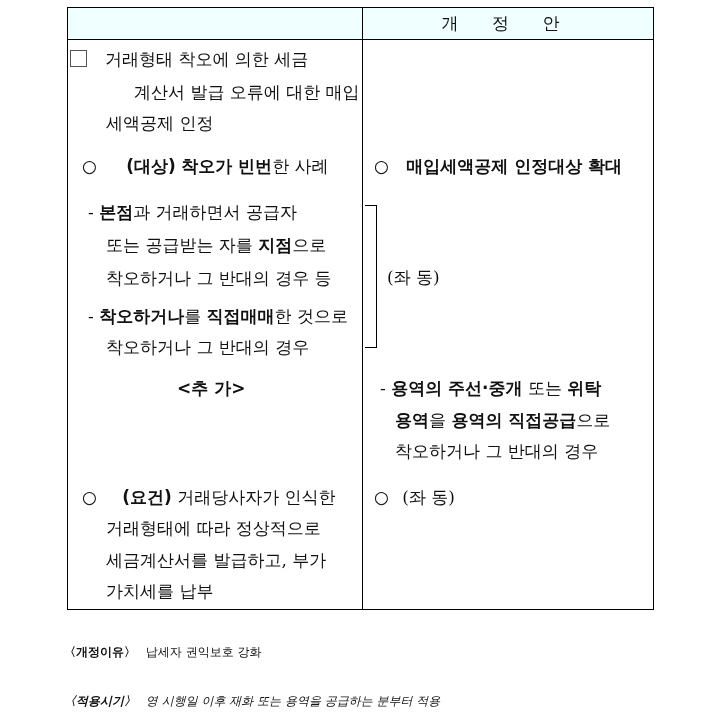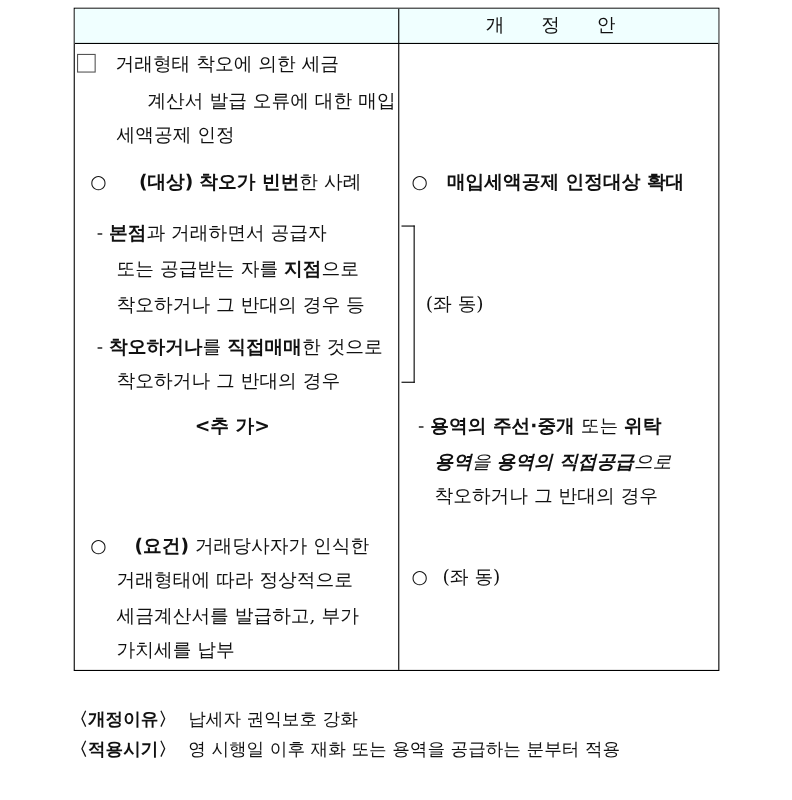--- a/index.html
+++ b/index.html
@@ -16,21 +16,21 @@
   .hdr-right { left: 294px; width: 291px; }
   .vdiv { position: absolute; left: 294px; top: 0; bottom: 0; width: 0;
           border-left: 1.5px solid #000; }
   .t { position: absolute; font-size: 17px; line-height: 33px; white-space: nowrap; }
   .b { font-weight: bold; font-family: "DejaVu Sans", sans-serif; }
   .sq { display: inline-block; width: 15px; height: 15px; border: 1px solid #555;
         vertical-align: -2px; margin-right: 18px; }
   .bracket { position: absolute; left: 365px; top: 205px; width: 11px; height: 141px;
              border-top: 1.5px solid #000; border-right: 1.5px solid #000;
              border-bottom: 1.5px solid #000; }
-  .footer { position: absolute; left: 64px; font-size: 16px; white-space: nowrap; }
+  .footer { position: absolute; left: 64px; font-size: 12px; white-space: nowrap; }
   .footer .lbl { font-weight: bold; font-family: "DejaVu Sans", sans-serif; margin-right: 6px; }
 </style>
 </head>
 <body>
 
 <div class="tbl">
   <div class="hdr">
     <div class="hdr-cell hdr-right">개 정 안</div>
   </div>
   <div class="vdiv"></div>
@@ -79,30 +79,30 @@
   <span class="b" style="margin-left:12px;">매입세액공제 인정대상 확대</span>
 </div>
 
 <div class="bracket"></div>
 <div class="t" style="left:387px; top:261px;">(좌 동)</div>
 
 <div class="t" style="left:380px; top:372px;">
   <span>-</span>
   <span class="b">용역의 주선·중개</span><span> 또는 </span><span class="b">위탁</span>
 </div>
-<div class="t" style="left:395px; top:404px;font-style:italic;">
+<div class="t" style="left:395px; top:404px;">
   <span class="b">용역</span><span>을 </span><span class="b">용역의 직접공급</span><span>으로</span>
 </div>
 <div class="t" style="left:395px; top:435px;">착오하거나 그 반대의 경우</div>
 
-<div class="t" style="left:374px; top:481px;margin-top:28px;">
+<div class="t" style="left:374px; top:481px;">
   <span>○</span>
   <span style="margin-left:8px;">(좌 동)</span>
 </div>
 
 <div class="footer" style="top:644px;">
   <span class="lbl">〈개정이유〉</span>
   <span>납세자 권익보호 강화</span>
 </div>
-<div class="footer" style="top:671px;">
+<div class="footer" style="top:693px;font-style:italic;">
   <span class="lbl">〈적용시기〉</span>
   <span>영 시행일 이후 재화 또는 용역을 공급하는 분부터 적용</span>
 </div>
 
 </body></html>

